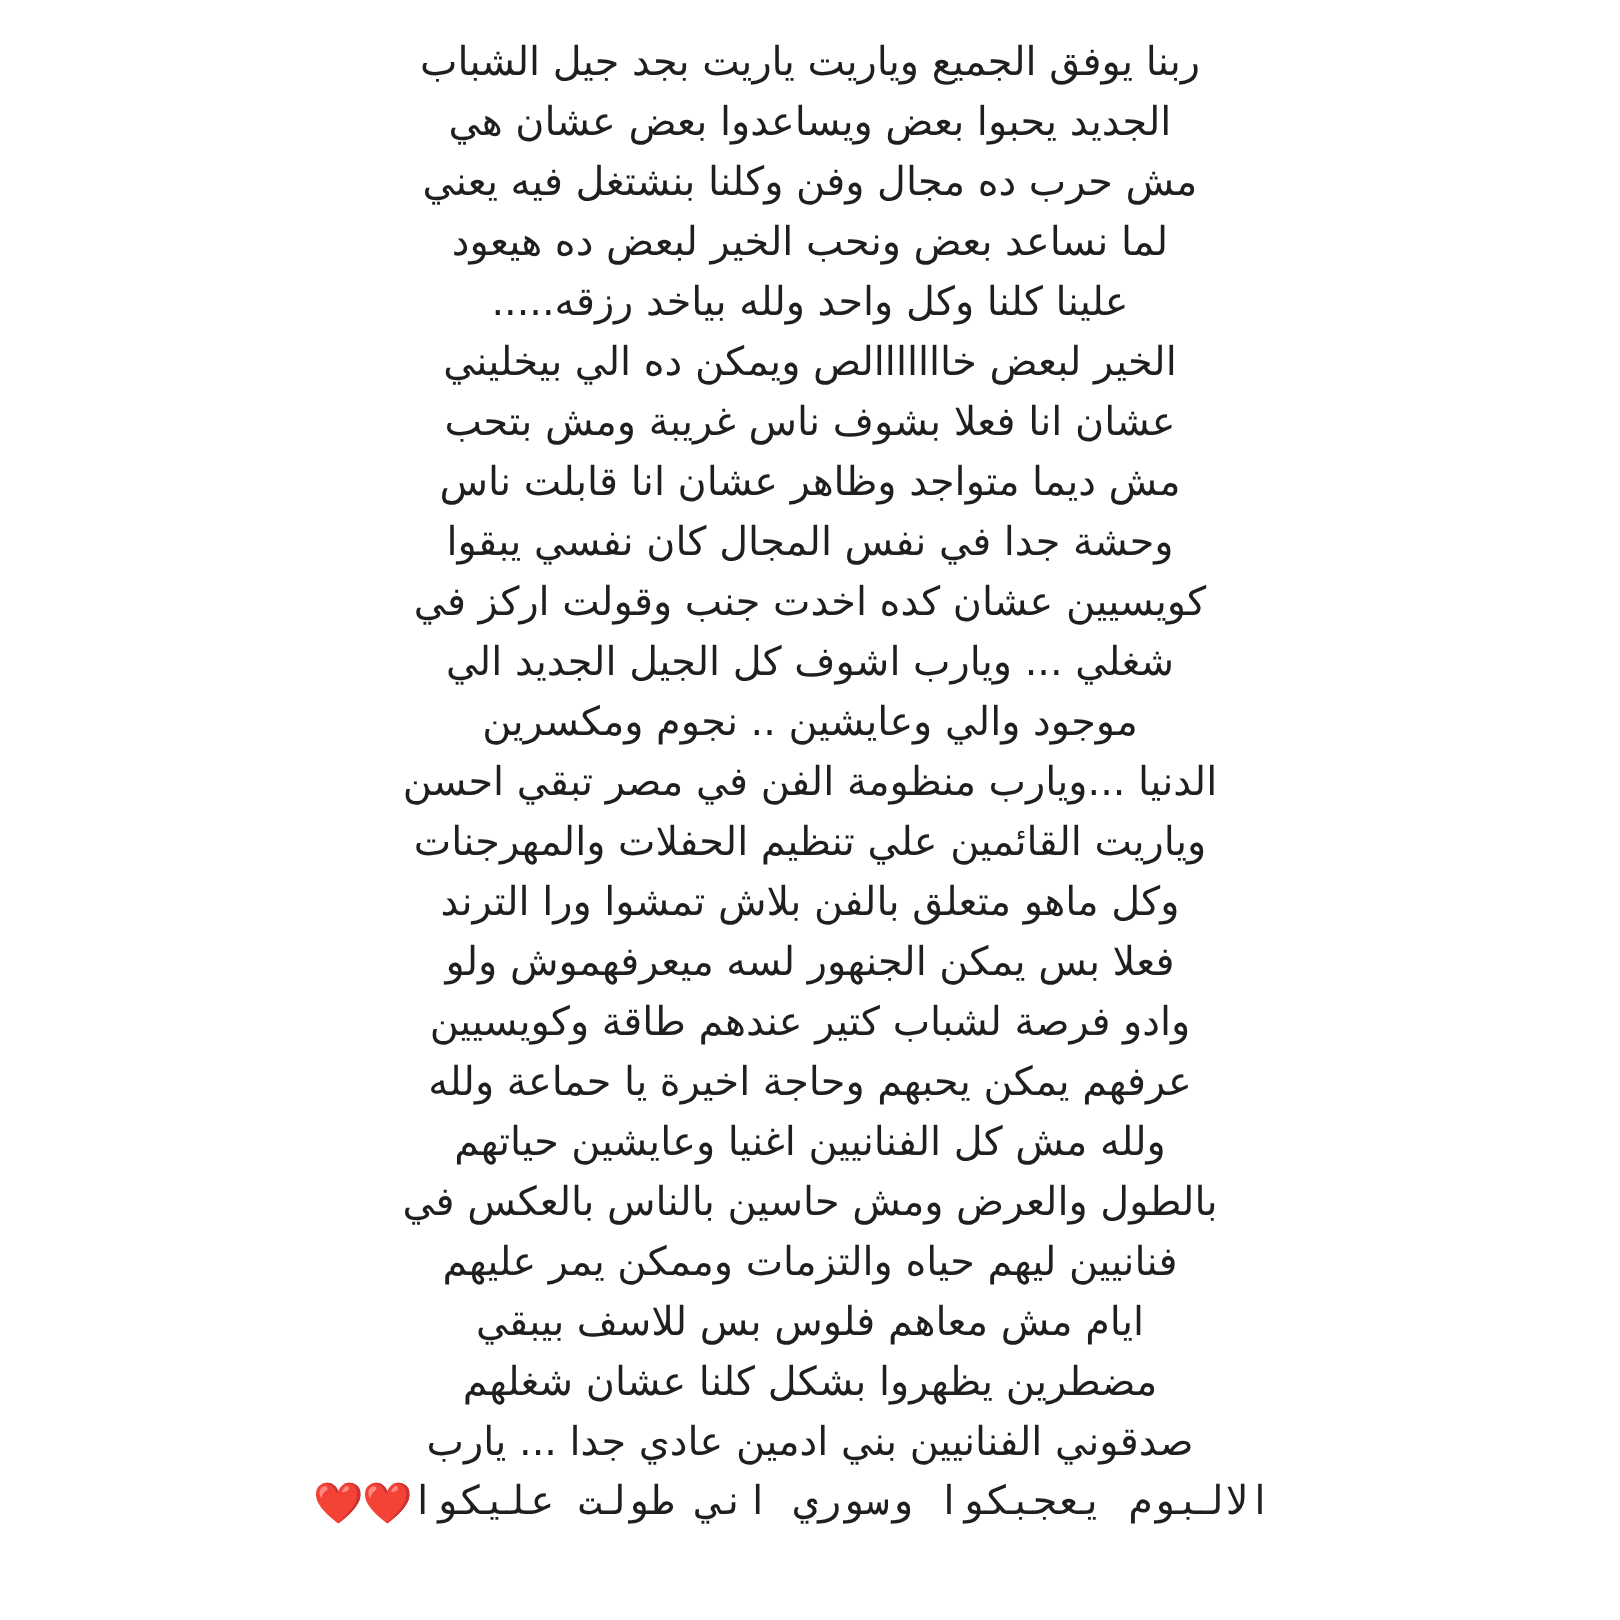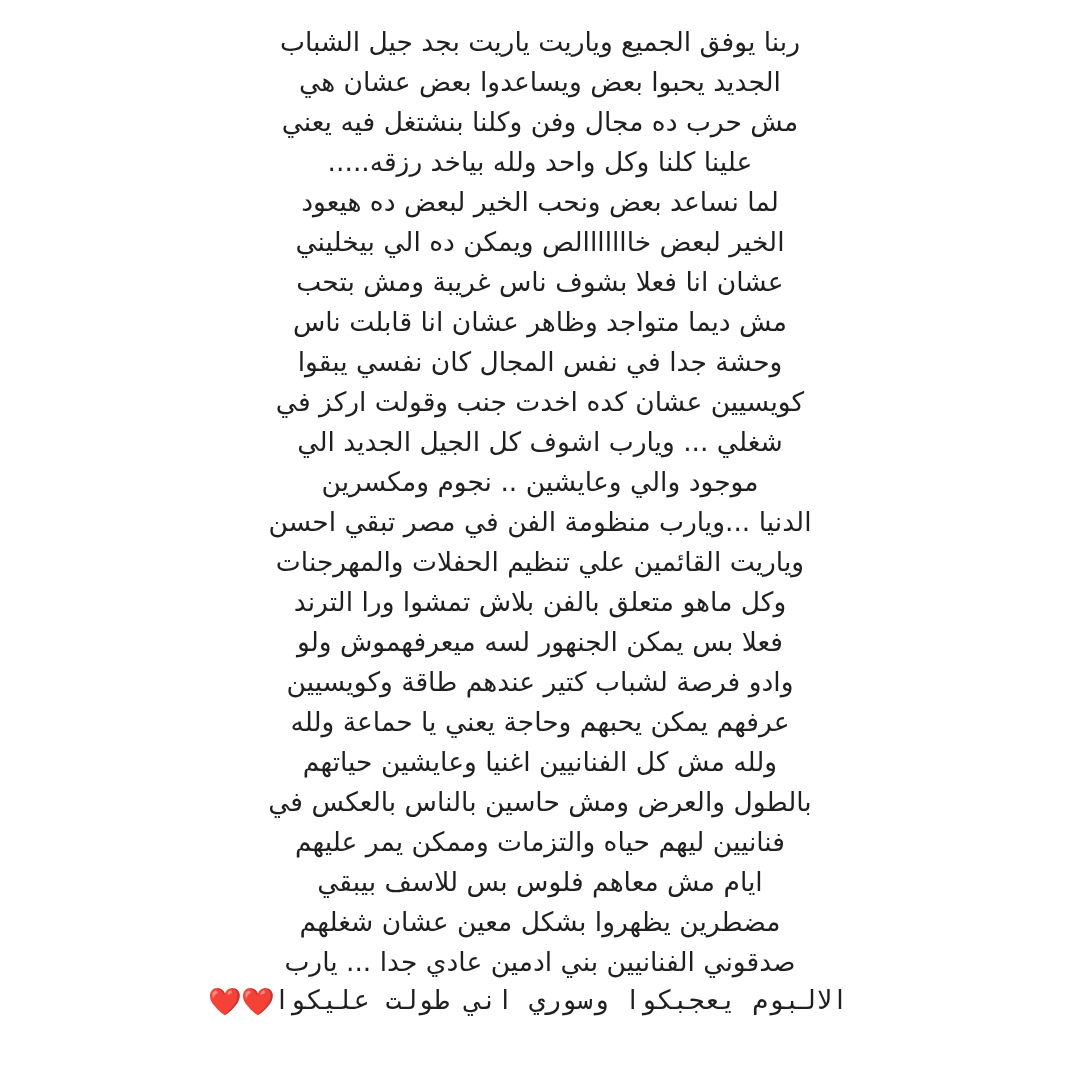--- a/index.html
+++ b/index.html
@@ -64,38 +64,38 @@
 </style>
 </head>
 <body>
 
 <div class="post-card">
   <div class="post-body">
 
     <div class="text-line">ربنا يوفق الجميع وياريت ياريت بجد جيل الشباب</div>
     <div class="text-line">الجديد يحبوا بعض ويساعدوا بعض عشان هي</div>
     <div class="text-line">مش حرب ده مجال وفن وكلنا بنشتغل فيه يعني</div>
+    <div class="text-line">لما نساعد بعض ونحب الخير لبعض ده هيعود</div>
     <div class="text-line">علينا كلنا وكل واحد ولله بياخد رزقه.....</div>
-    <div class="text-line">لما نساعد بعض ونحب الخير لبعض ده هيعود</div>
     <div class="text-line">الخير لبعض خااااااالص ويمكن ده الي بيخليني</div>
     <div class="text-line">عشان انا فعلا بشوف ناس غريبة ومش بتحب</div>
     <div class="text-line">مش ديما متواجد وظاهر عشان انا قابلت ناس</div>
     <div class="text-line">وحشة جدا في نفس المجال كان نفسي يبقوا</div>
     <div class="text-line">كويسيين عشان كده اخدت جنب وقولت اركز في</div>
     <div class="text-line">شغلي ... ويارب اشوف كل الجيل الجديد الي</div>
     <div class="text-line">موجود والي وعايشين .. نجوم ومكسرين</div>
     <div class="text-line">الدنيا ...ويارب منظومة الفن في مصر تبقي احسن</div>
     <div class="text-line">وياريت القائمين علي تنظيم الحفلات والمهرجنات</div>
     <div class="text-line">وكل ماهو متعلق بالفن بلاش تمشوا ورا الترند</div>
     <div class="text-line">فعلا بس يمكن الجنهور لسه ميعرفهموش ولو</div>
     <div class="text-line">وادو فرصة لشباب كتير عندهم طاقة وكويسيين</div>
-    <div class="text-line">عرفهم يمكن يحبهم وحاجة يعني يا حماعة ولله</div>
+    <div class="text-line">عرفهم يمكن يحبهم وحاجة اخيرة يا حماعة ولله</div>
     <div class="text-line">ولله مش كل الفنانيين اغنيا وعايشين حياتهم</div>
     <div class="text-line">بالطول والعرض ومش حاسين بالناس بالعكس في</div>
     <div class="text-line">فنانيين ليهم حياه والتزمات وممكن يمر عليهم</div>
     <div class="text-line">ايام مش معاهم فلوس بس للاسف بيبقي</div>
-    <div class="text-line">مضطرين يظهروا بشكل معين عشان شغلهم</div>
+    <div class="text-line">مضطرين يظهروا بشكل كلنا عشان شغلهم</div>
     <div class="text-line">صدقوني الفنانيين بني ادمين عادي جدا ... يارب</div>
 
     <div class="text-line with-hearts"><span>الالبوم يعجبكوا وسوري اني طولت عليكوا</span><span class="heart-icon">❤️❤️</span></div>
 
   </div>
 </div>
 
 </body></html>

